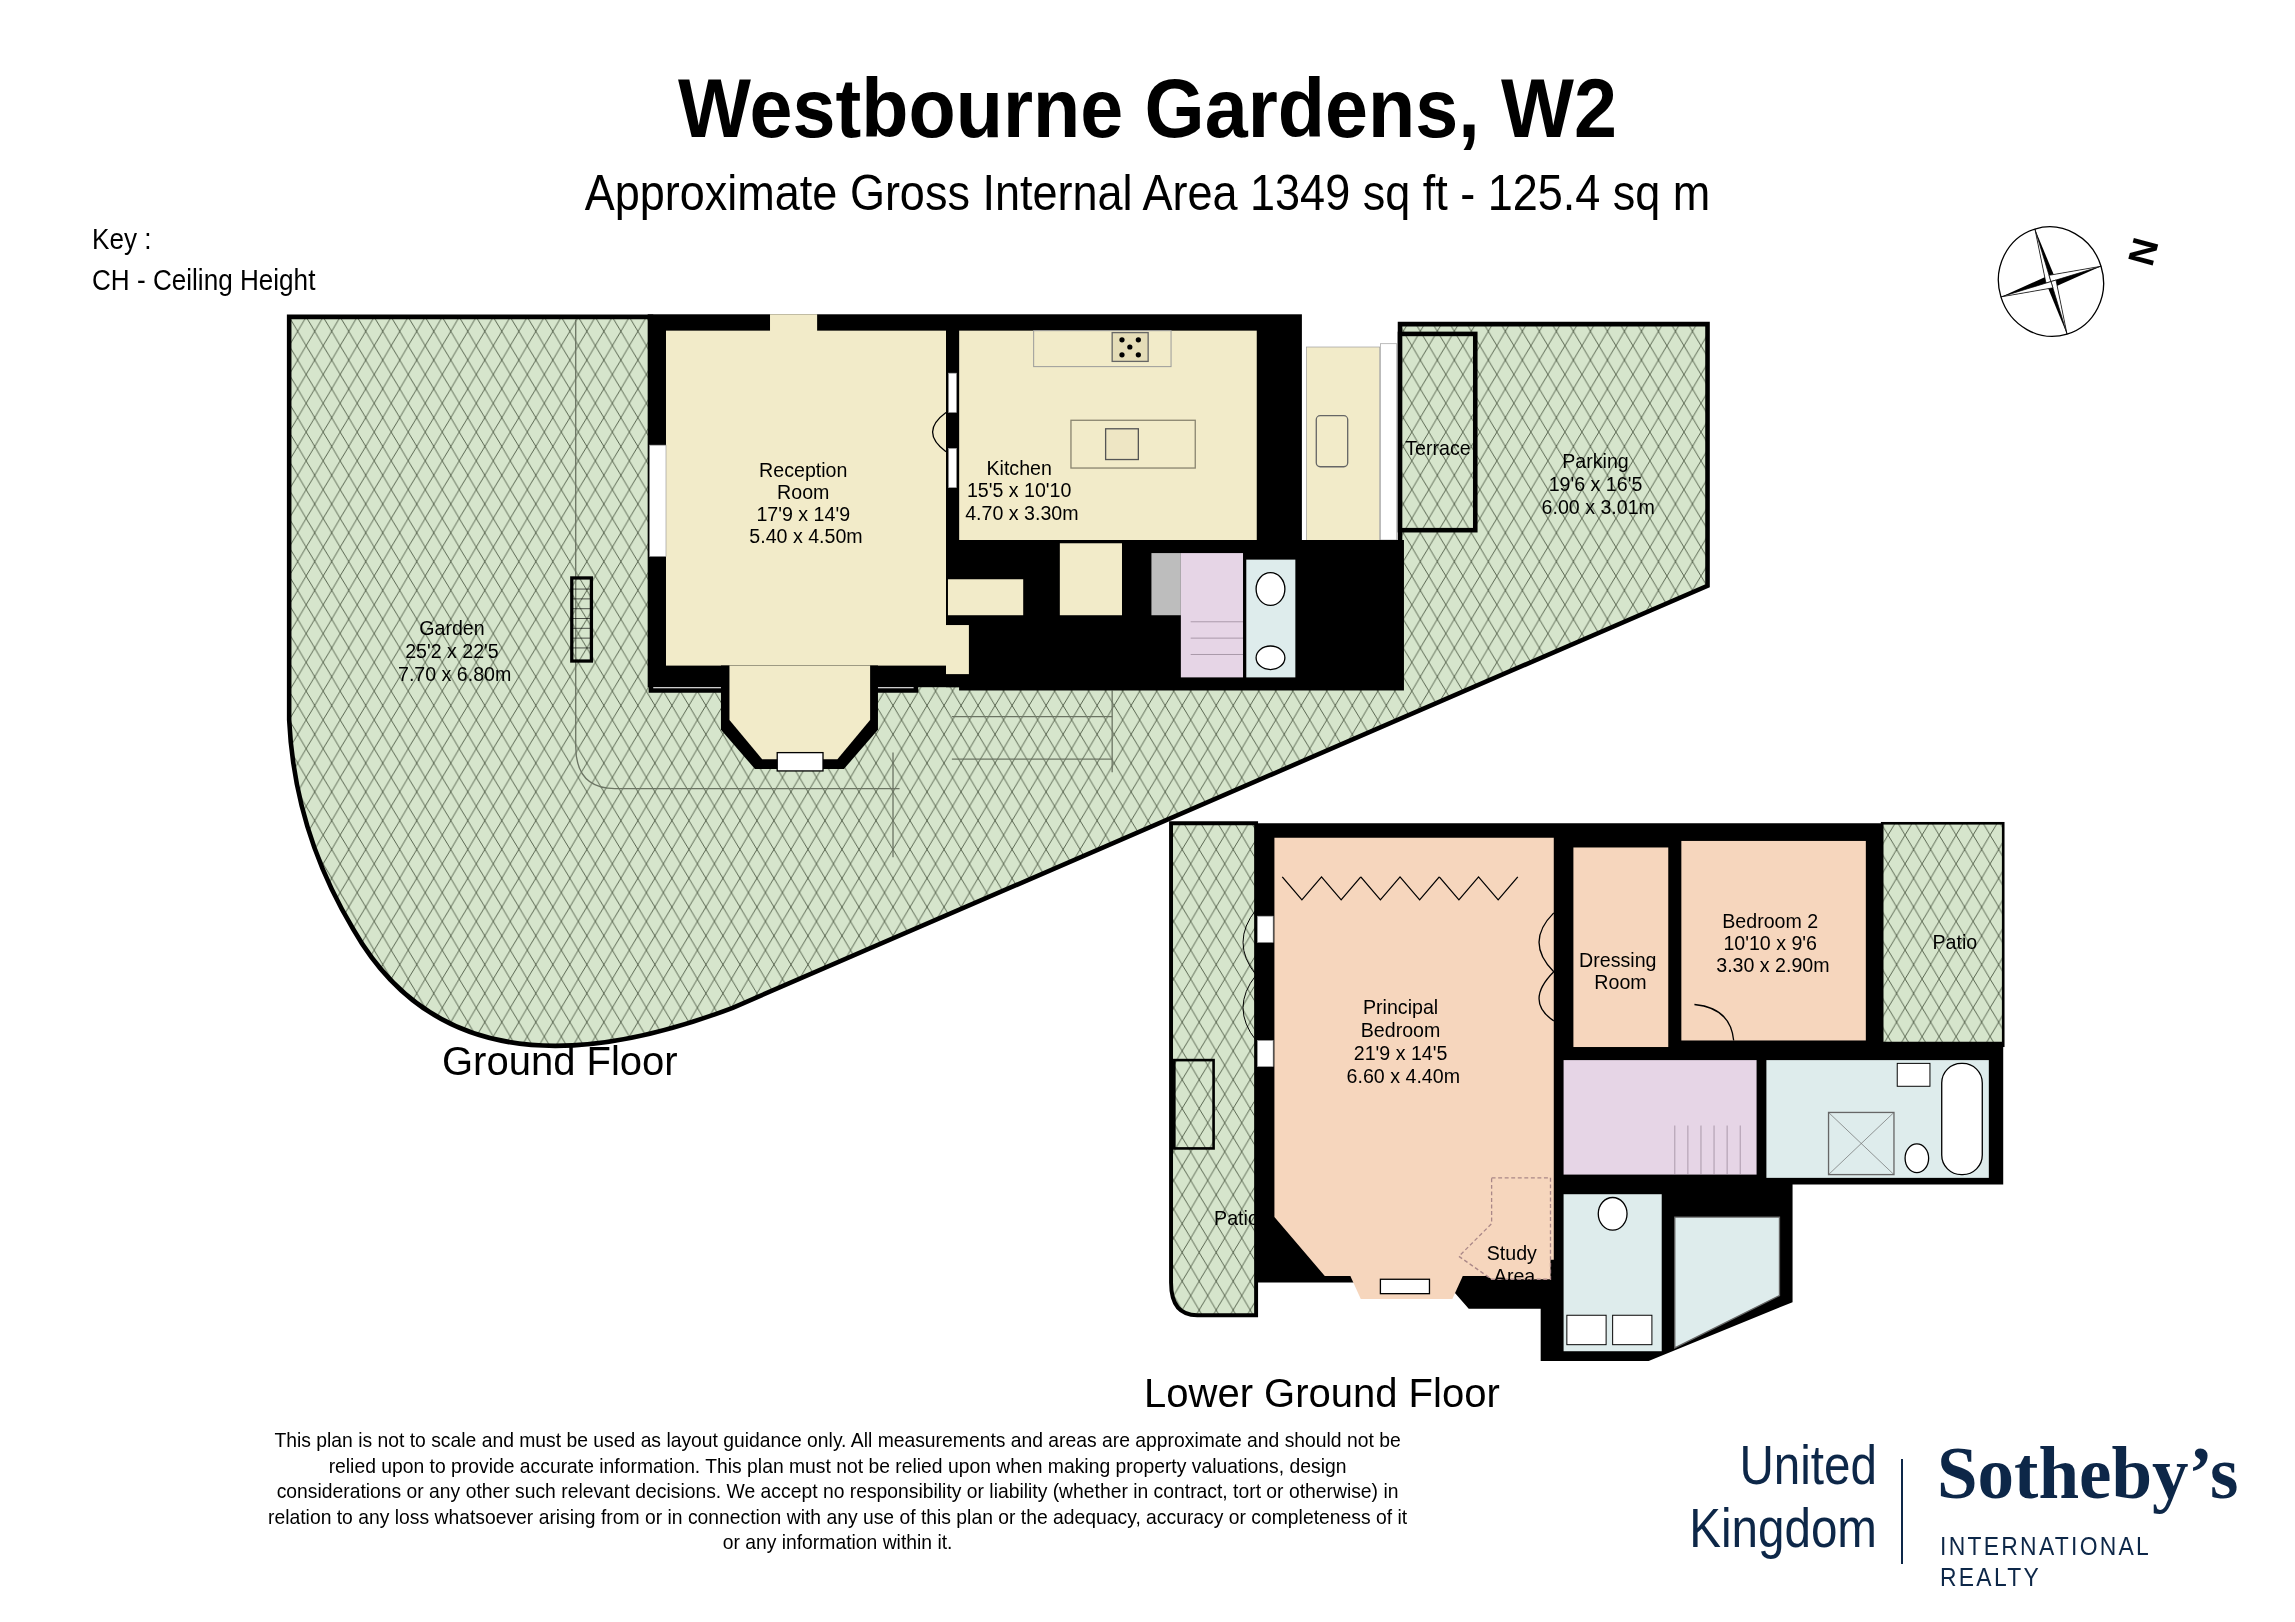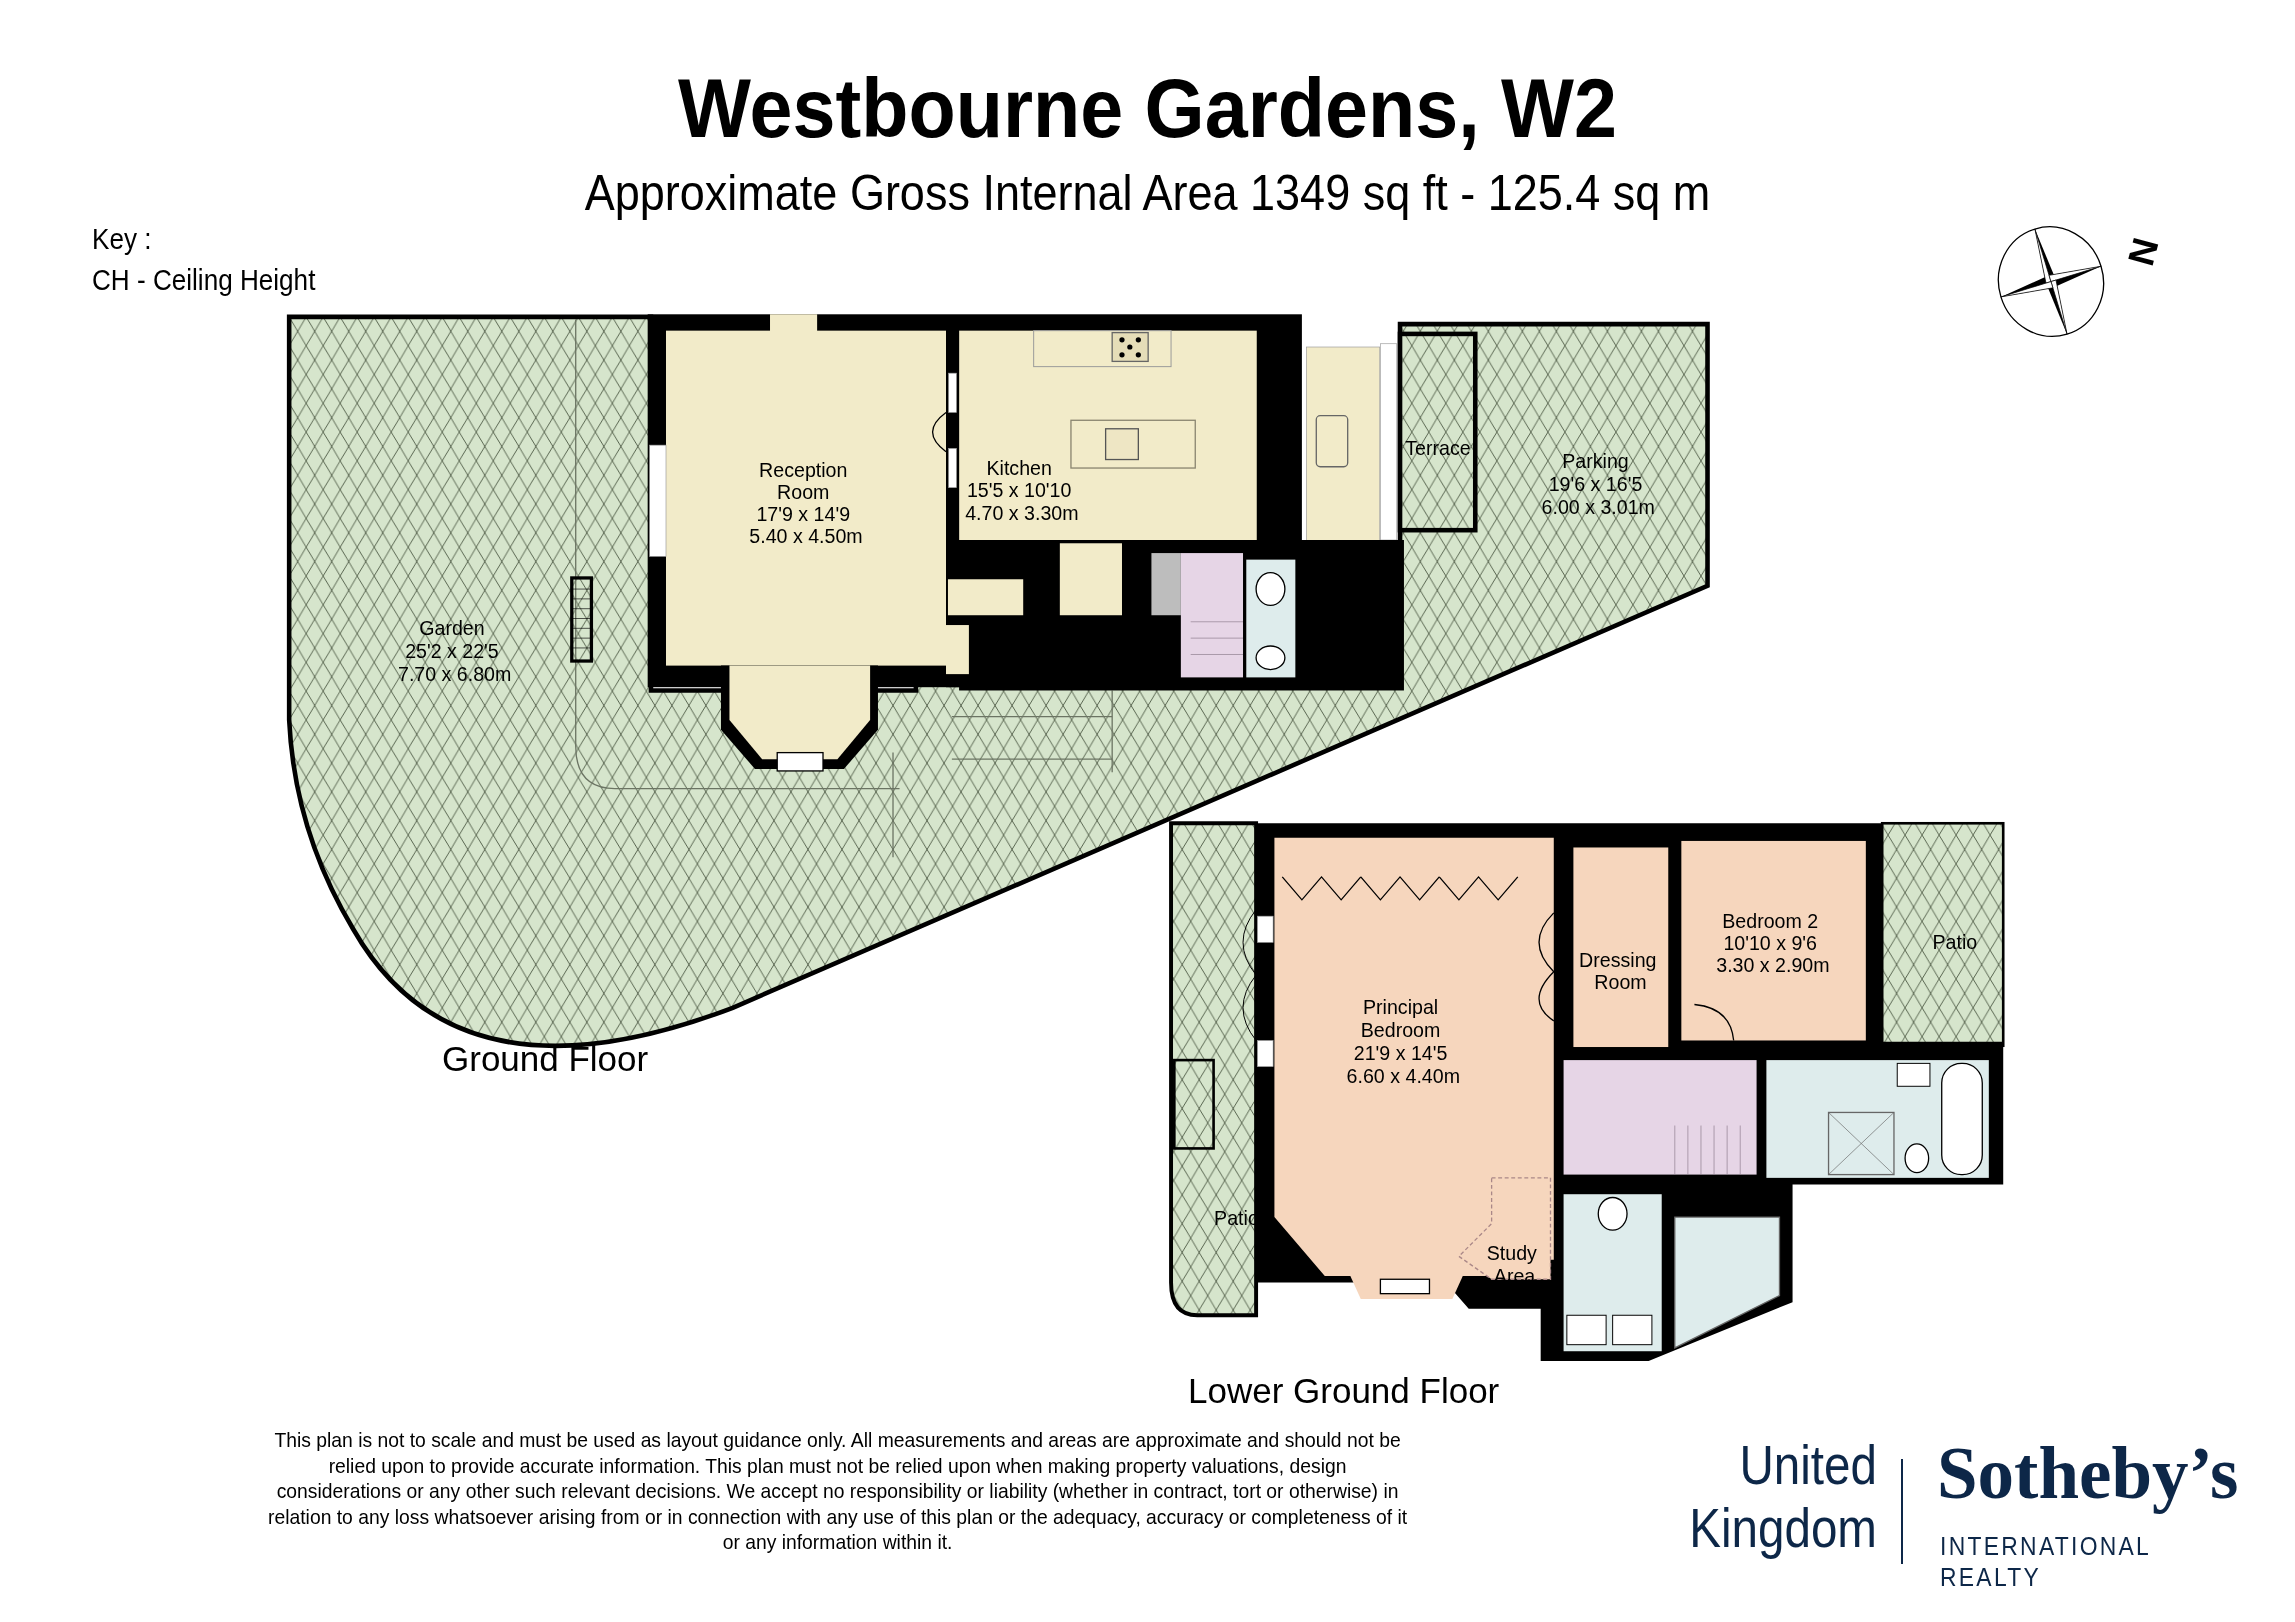--- a/index.html
+++ b/index.html
@@ -1,21 +1,21 @@
 <!DOCTYPE html>
 <html style="font-size:10.5px"><head>
 <meta charset="utf-8">
 <style>
   html, body { margin:0; padding:0; background:#ffffff; }
   body { width:2295px; height:1623px; position:relative; overflow:hidden; font-family:"Liberation Sans", sans-serif; color:#000; }
   .title { position:absolute; left:0; width:2295px; top:60px; text-align:center; font-weight:bold; font-size:84px; letter-spacing:0px; transform:scaleX(0.92); transform-origin:1148px 0; }
   .subtitle { position:absolute; left:0; width:2295px; top:164px; text-align:center; font-size:50px; transform:scaleX(0.9); transform-origin:1148px 0; }
   .key { position:absolute; left:92px; top:219px; font-size:29px; line-height:41px; transform:scaleX(0.9); transform-origin:0 0; }
   .plan { position:absolute; left:0; top:0; }
-  .floor-label { position:absolute; font-size:35px; }
+  .floor-label { position:absolute; font-size:40px; }
   .disclaimer { position:absolute; left:216px; top:1427px; width:1243px; text-align:center; font-size:21px; line-height:25.5px; transform:scaleX(0.92); transform-origin:622px 0; }
   .logo { position:absolute; left:1623px; top:1433px; width:673px; height:131px; color:#0d2748; }
   .logo .uk { position:absolute; right:419px; top:0; text-align:right; font-size:56px; line-height:63px; font-family:"Liberation Sans", sans-serif; transform:scaleX(0.85); transform-origin:100% 0; }
   .logo .divider { position:absolute; left:278px; top:26px; width:2px; height:105px; background:#0d2748; }
   .logo .brand { position:absolute; left:314px; top:1px; font-family:"Liberation Serif", serif; font-weight:bold; font-size:73px; line-height:79px; }
   .logo .sub { position:absolute; left:317px; top:98px; font-size:26px; letter-spacing:2.6px; transform:scaleX(0.88); transform-origin:0 0; }
   .room-label { font-family:"Liberation Sans", sans-serif; font-size:30px; fill:#000; text-anchor:middle; }
 </style>
 </head>
 <body>
@@ -218,21 +218,21 @@
   </text>
   <text class="room-label" x="2988" y="1450">Patio</text>
   <text class="room-label" x="1890" y="1872">Patio</text>
   <text class="room-label">
     <tspan x="2315" y="1925">Study</tspan>
     <tspan x="2315" y="1960">Area</tspan>
   </text>
 </svg>
 
 <div class="floor-label" style="left:442px; top:1039px;">Ground Floor</div>
-<div class="floor-label" style="left:1188px; top:1371px;text-align:center;">Lower Ground Floor</div>
+<div class="floor-label" style="left:1144px; top:1371px;text-align:center;">Lower Ground Floor</div>
 
 <div class="disclaimer">This plan is not to scale and must be used as layout guidance only. All measurements and areas are approximate and should not be relied upon to provide accurate information. This plan must not be relied upon when making property valuations, design considerations or any other such relevant decisions. We accept no responsibility or liability (whether in contract, tort or otherwise) in relation to any loss whatsoever arising from or in connection with any use of this plan or the adequacy, accuracy or completeness of it or any information within it.</div>
 
 <div class="logo">
   <div class="uk">
     <div>United</div>
     <div>Kingdom</div>
   </div>
   <div class="divider"></div>
   <div class="brand">Sotheby’s</div>

